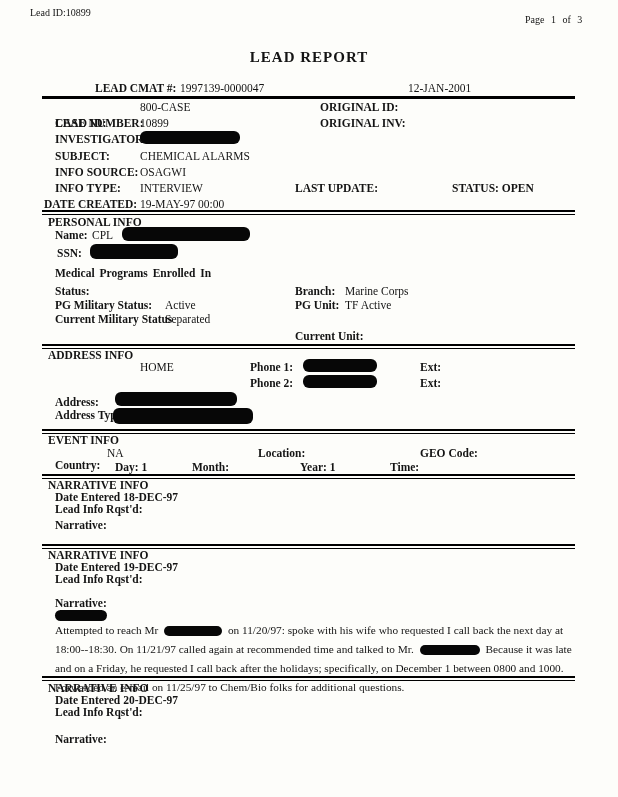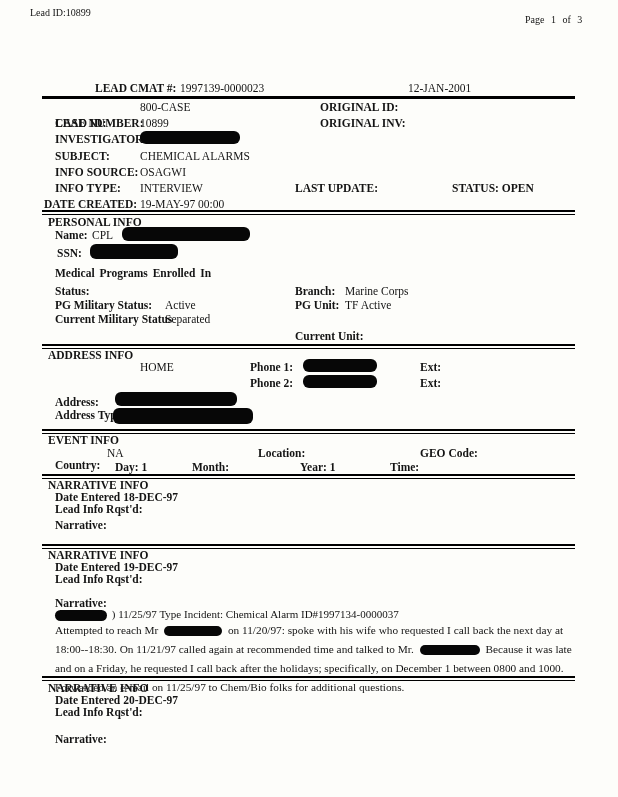--- a/index.html
+++ b/index.html
@@ -46,23 +46,24 @@
   .nowrap { white-space:nowrap; }
 </style>
 </head>
 <body>
 
 <div class="doc">
 
   <span class="abs sm" style="left:30px; top:7px;">Lead ID:10899</span>
   <span class="abs sm" style="left:525px; top:14px; word-spacing:4px;">Page 1 of 3</span>
 
+  <div class="abs b" style="left:0; top:49px; width:618px; text-align:center; font-size:15px; letter-spacing:1px;">LEAD REPORT</div>
 
   <span class="abs b" style="left:95px; top:82px;">LEAD CMAT #:</span>
-  <span class="abs" style="left:180px; top:82px;">1997139-0000023</span>
+  <span class="abs" style="left:180px; top:82px;">1997139-0000047</span>
   <span class="abs" style="left:408px; top:82px;">12-JAN-2001</span>
 
   <div class="rule-thick" style="top:96px;"></div>
 
   <span class="abs b" style="left:55px; top:117px;">CASE NUMBER:</span>
   <span class="abs" style="left:140px; top:101px;">800-CASE</span>
   <span class="abs b" style="left:320px; top:101px;">ORIGINAL ID:</span>
 
   <span class="abs b" style="left:55px; top:117px;">LEAD ID:</span>
   <span class="abs" style="left:140px; top:117px;">10899</span>
@@ -153,21 +154,20 @@
 
   <div class="rule-double" style="top:544px;"></div>
 
   <span class="abs b" style="left:48px; top:549px;">NARRATIVE INFO</span>
   <span class="abs b" style="left:55px; top:561px;">Date Entered 19-DEC-97</span>
   <span class="abs b" style="left:55px; top:573px;">Lead Info Rqst'd:</span>
   <span class="abs b" style="left:55px; top:597px;">Narrative:</span>
 
   <div class="para nowrap" style="left:55px; top:608px; width:545px; font-size:11px;">
     <span class="redact" style="width:52px; height:11px; margin-right:2px;"></span>
-    <span>) 11/25/97  Type Incident: Chemical Alarm  ID#1997134-0000037</span>
   </div>
 
   <div class="para" style="left:55px; top:621px; width:528px; font-size:11.3px; line-height:19px;">
     <span>Attempted to reach Mr</span>
     <span class="redact" style="width:58px; height:10px; margin:0 3px;"></span>
     <span>on 11/20/97: spoke with his wife who requested I call back the next day at 18:00--18:30. On 11/21/97 called again at recommended time and talked to Mr.</span>
     <span class="redact" style="width:60px; height:10px; margin:0 3px;"></span>
     <span>Because it was late and on a Friday, he requested I call back after the holidays; specifically, on December 1 between 0800 and 1000. Forwarded an e-mail on 11/25/97 to Chem/Bio folks for additional questions.</span>
   </div>
 

